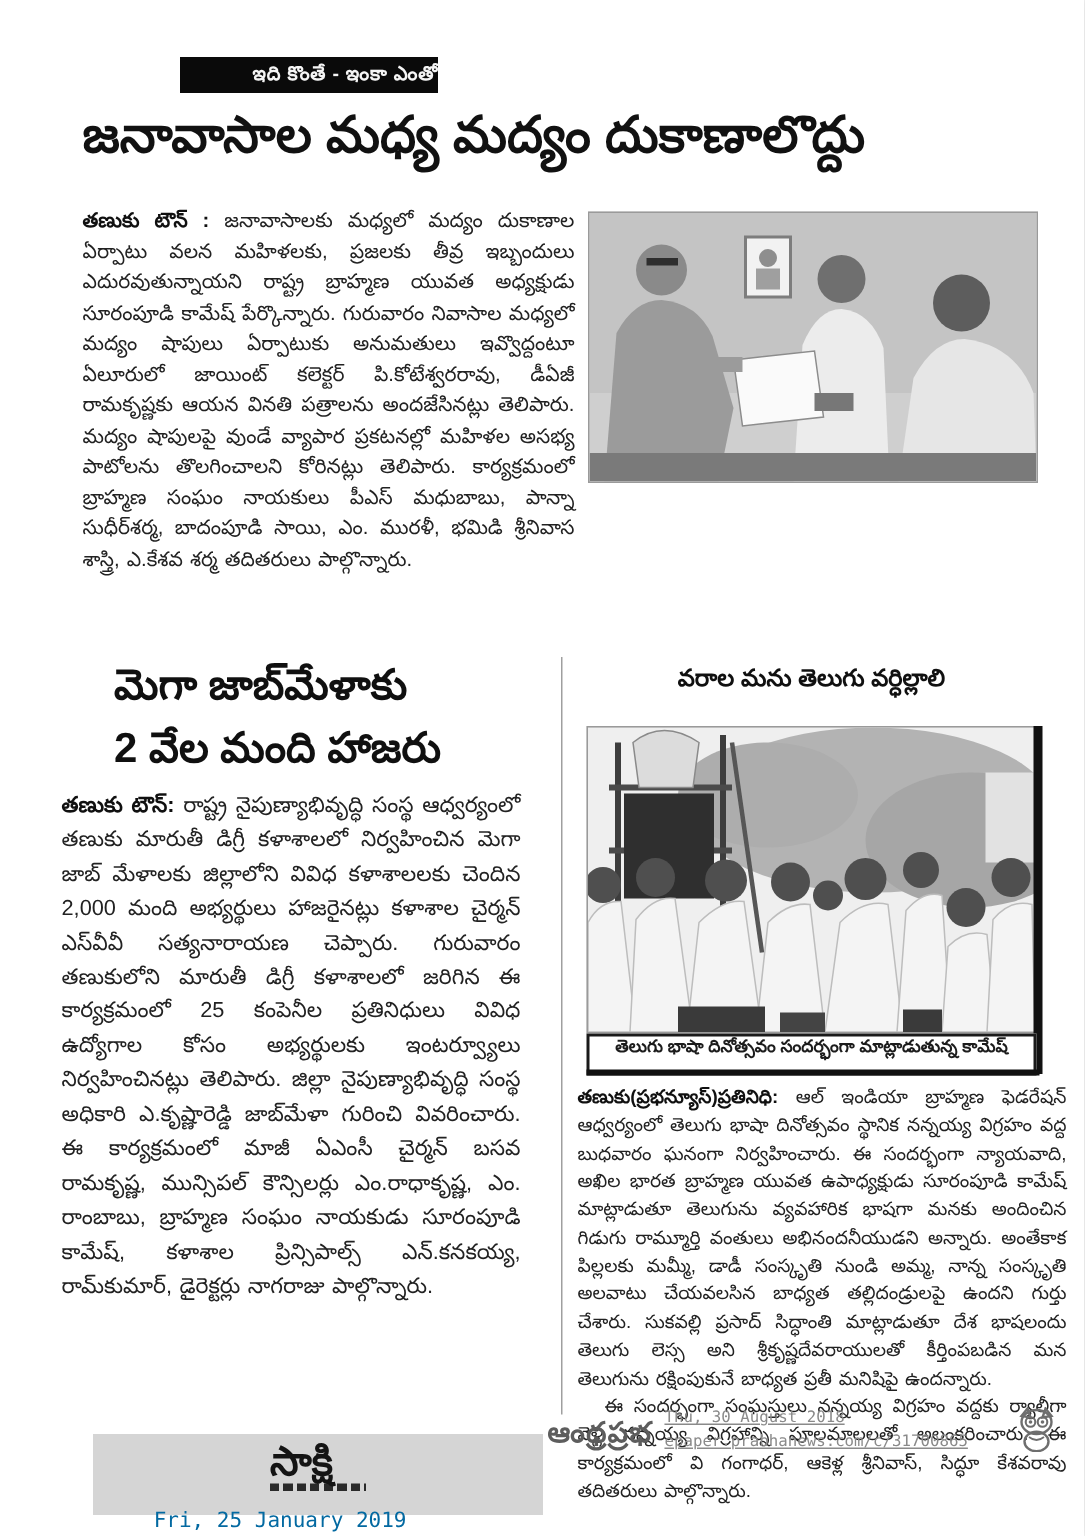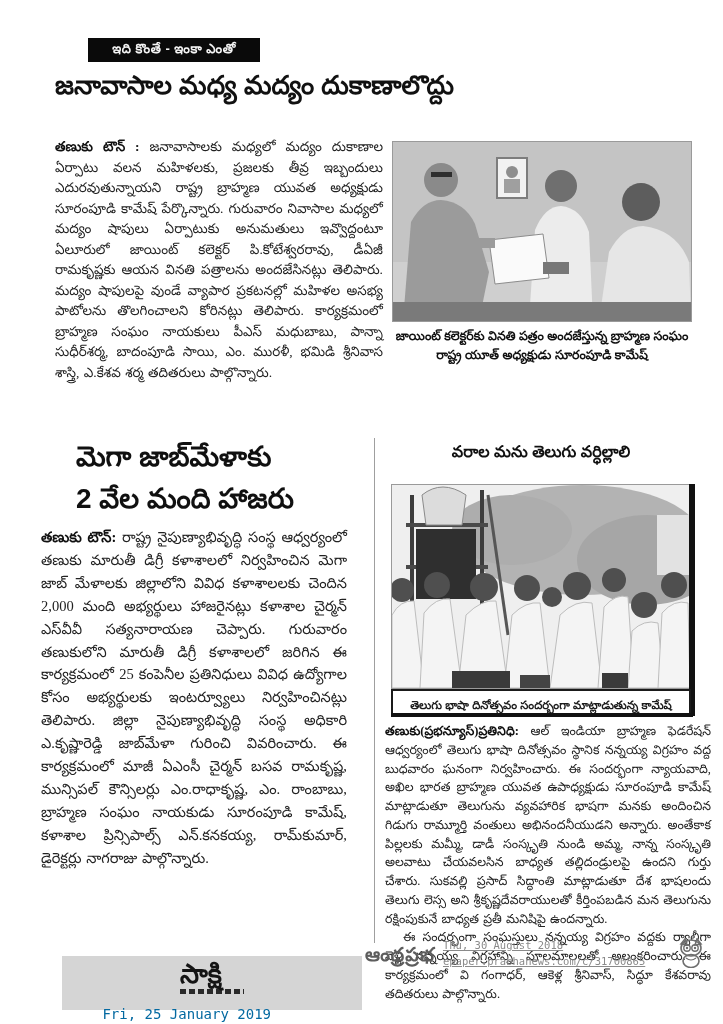--- a/index.html
+++ b/index.html
@@ -4,36 +4,35 @@
 <style>
   html,body{margin:0;padding:0;background:#e9e9e9;}
   .page{
     position:relative;width:723px;height:1024px;background:#ffffff;
     font-family:"Liberation Sans","DejaVu Sans",sans-serif;color:#1c1c1c;
     overflow:hidden;margin:0 auto;box-shadow:0 0 6px rgba(0,0,0,.25);
   }
   .abs{position:absolute;}
   .kicker{
     background:#0a0a0a;color:#f5f5f5;font-weight:bold;font-size:13px;
-    display:flex;align-items:center;justify-content:center;letter-spacing:.5px;
+    display:flex;align-items:center;justify-content:flex-end;letter-spacing:.5px;margin-left:32px;
   }
-  .headline-main{font-size:26px;font-weight:800;line-height:1.2;color:#111;}
+  .headline-main{font-size:34px;font-weight:800;line-height:1.2;color:#111;}
   .bodytext{
     font-size:13.5px;line-height:1.52;text-align:justify;color:#222;
     word-spacing:1px;
-    font-family:Liberation Serif, serif;
   }
   .bodytext b{color:#101010;}
   .caption{font-size:12.5px;font-weight:bold;text-align:center;line-height:1.5;color:#111;}
   .h2{font-size:28px;font-weight:800;line-height:1.5;color:#101010;}
   .h3{font-size:16px;font-weight:800;text-align:center;color:#101010;}
   .photo-frame{border:1px solid #9a9a9a;background:#d9d9d9;overflow:hidden;}
   .vrule{background:#9f9f9f;width:1px;}
   .caption-box{
-    border:2px solid #1a1a1a;display:flex;align-items:flex-end;justify-content:center;
+    border:2px solid #1a1a1a;display:flex;align-items:flex-start;justify-content:center;
     font-size:11.5px;font-weight:bold;background:#fff;
   }
   .heavy-right{background:#111;}
   .footer-strip{
     background:#d5d5d5;display:flex;align-items:center;gap:10px;padding:6px 8px;
     box-sizing:border-box;
   }
   .mono{font-family:"DejaVu Sans Mono","Liberation Mono",monospace;}
   .sakshi-logo{font-size:27px;font-weight:900;color:#141414;line-height:.9;}
   .sakshi-tagline{height:5px;width:64px;margin-top:3px;
@@ -79,21 +78,20 @@
       <path d="M206 179 L216 110 Q230 84 250 84 Q284 88 296 120 L298 179 Z" fill="#e6e6e6"></path>
 
       <polygon points="96,98 150,92 156,136 102,142" fill="#fafafa" stroke="#8c8c8c"></polygon>
       <rect x="80" y="96" width="22" height="10" fill="#9b9b9b"></rect>
       <rect x="150" y="120" width="26" height="12" fill="#777"></rect>
 
       <rect x="0" y="160" width="298" height="19" fill="#7a7a7a"></rect>
     </svg>
   </div>
 
-  <div class="abs caption" style="left:394px;top:327px;width:296px;">జాయింట్ కలెక్టర్‌కు వినతి పత్రం అందజేస్తున్న బ్రాహ్మణ సంఘం రాష్ట్ర యూత్ అధ్యక్షుడు సూరంపూడి కామేష్</div>
 
   <div class="abs vrule" style="left:374px;top:438px;height:505px;"></div>
 
   <div class="abs h2" style="left:76px;top:436px;width:290px;">
     <div>మెగా జాబ్‌మేళాకు</div>
     <div>2 వేల మంది హాజరు</div>
   </div>
 
   <div class="abs bodytext" style="left:41px;top:526px;width:306px;font-size:14.5px;line-height:1.58;">
     <b>తణుకు టౌన్:</b>

